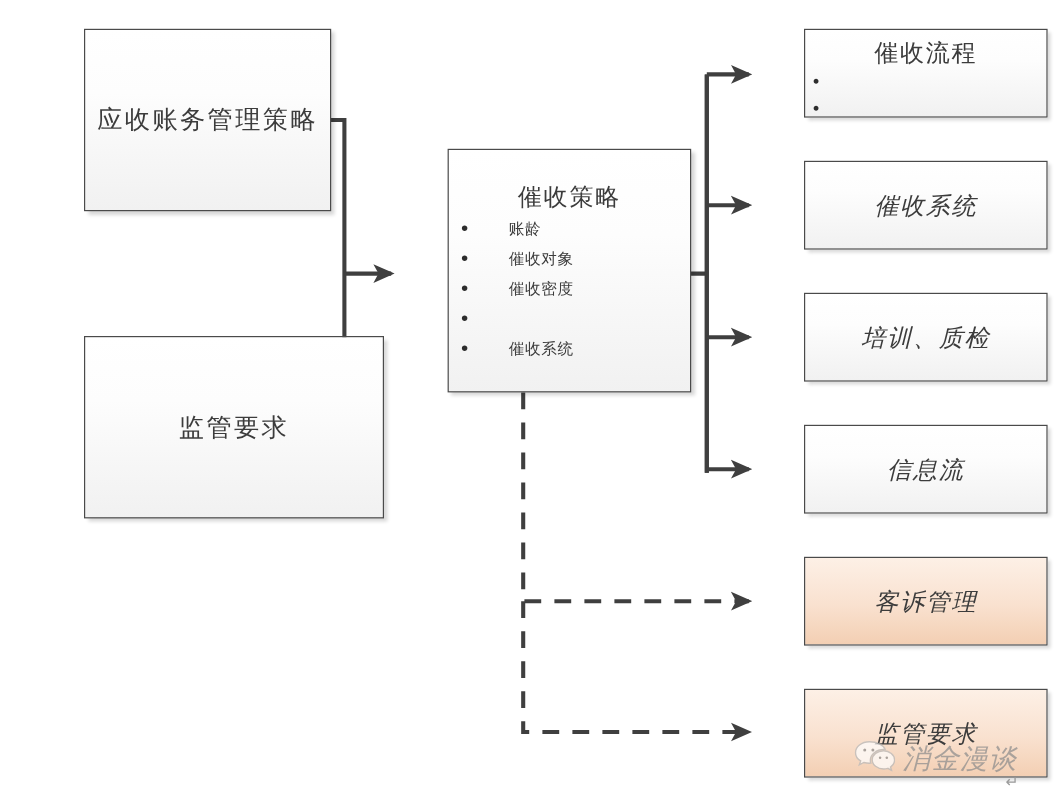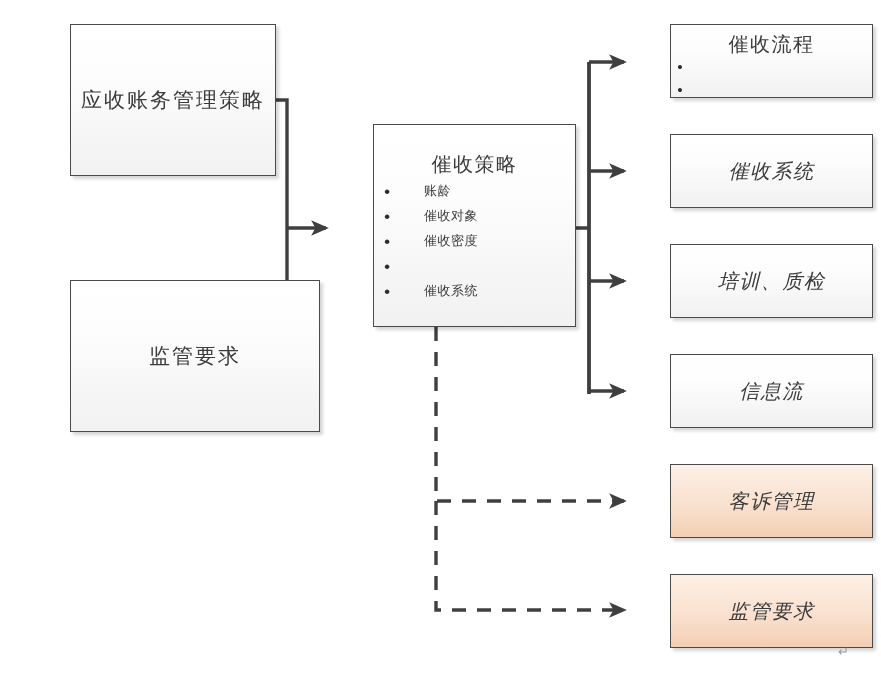--- a/index.html
+++ b/index.html
@@ -225,16 +225,32 @@
   </div>
 
   <div class="node center-label" id="node-infoflow" style="left:631px; top:354px; width:203px; height:74px;">
     <span class="node-title-md">信息流</span>
   </div>
 
   <div class="node center-label orange" id="node-supervision" style="left:631px; top:574px; width:203px; height:74px;">
     <span class="node-title-md">监管要求</span>
   </div>
 
+  <div id="watermark" style="left:712px; top:617px;">
+    <span class="wm-logo">
+      <svg width="34" height="26" viewBox="0 0 34 26" aria-hidden="true">
+        <path d="M12.5 1.2 C5.9 1.2 0.9 5.3 0.9 10.2 c0 2.8 1.7 5.3 4.3 6.9 l-1.1 3.3 3.8 -2.0
+                 c1.4 0.4 2.9 0.6 4.6 0.6 0.4 0 0.8 0 1.2 -0.05 -0.3 -0.8 -0.4 -1.6 -0.4 -2.4
+                 0 -4.9 5.0 -8.9 11.2 -8.9 0.4 0 0.8 0.02 1.2 0.06 C24.6 4.3 19.2 1.2 12.5 1.2 Z" fill="#ffffff" stroke="#b9b9b9" stroke-width="1.2"></path>
+        <circle cx="8.6" cy="8.0" r="1.25" fill="#8d8d8d"></circle>
+        <circle cx="15.4" cy="8.0" r="1.25" fill="#8d8d8d"></circle>
+        <path d="M24.4 8.6 c-5.3 0 -9.6 3.4 -9.6 7.6 0 4.2 4.3 7.6 9.6 7.6 1.2 0 2.4 -0.2 3.5 -0.5
+                 l3.1 1.7 -0.9 -2.8 c2.1 -1.4 3.4 -3.5 3.4 -5.9 0 -4.2 -4.3 -7.6 -9.1 -7.6 Z" fill="#ffffff" stroke="#b9b9b9" stroke-width="1.2"></path>
+        <circle cx="21.4" cy="14.4" r="1.05" fill="#8d8d8d"></circle>
+        <circle cx="27.0" cy="14.4" r="1.05" fill="#8d8d8d"></circle>
+      </svg>
+    </span>
+    <span class="wm-text">消金漫谈</span>
+  </div>
 
   <span id="para-mark" style="left:838px; top:644px;">↵</span>
 
 </div>
 
 </body></html>

